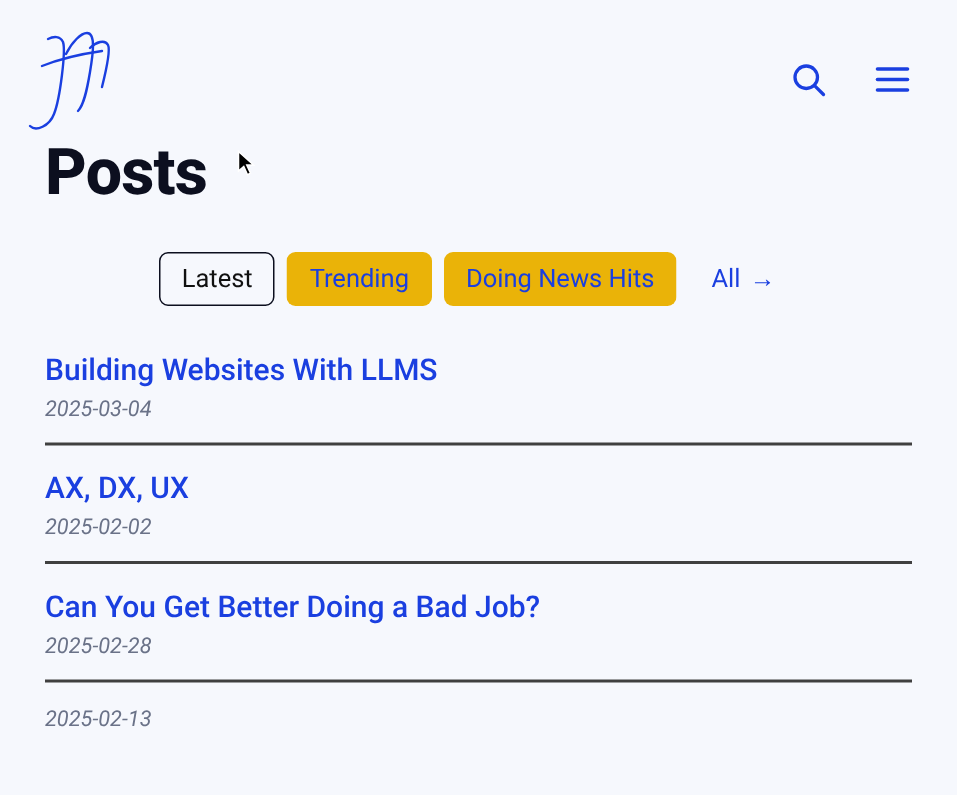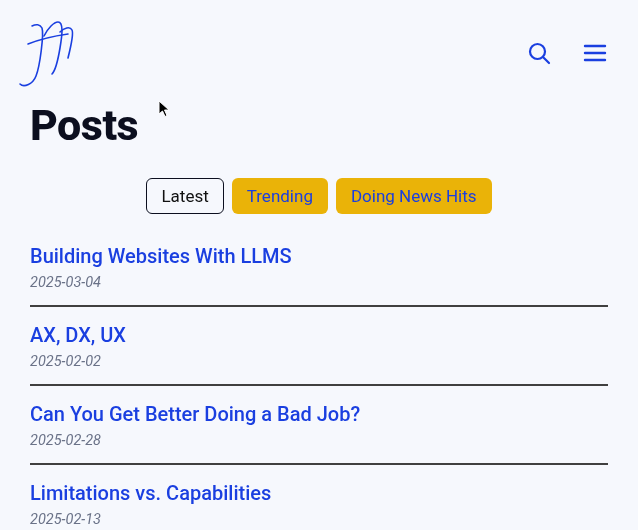--- a/index.html
+++ b/index.html
@@ -39,21 +39,20 @@
     cursor: pointer;
   }
   .main {
     padding: 0 30px;
   }
   .page-title {
     font-size: 43px;
     font-weight: 800;
     letter-spacing: -0.5px;
     color: #0c0f1f;
-    margin-top: 10px;
     margin-bottom: 28px;
   }
   .tabs {
     display: flex;
     gap: 8px;
     margin-bottom: 30px;
     justify-content: center;
   }
   .tab {
     padding: 7px 14px;
@@ -133,37 +132,37 @@
   </div>
 </div>
 
 <div class="main">
   <h1 class="page-title">Posts</h1>
 
   <div class="tabs">
       <div class="tab active"><span>Latest</span></div>
       <div class="tab"><span>Trending</span></div>
       <div class="tab"><span>Doing News Hits</span></div>
+      <div class="tab plain"><span>All</span> <span class="arrow">→</span></div>
     </div>
 
   <div class="post-list">
       <div class="post-item">
         <div class="post-title">Building Websites With LLMS</div>
         <div class="post-date">2025-03-04</div>
       </div>
       <div class="post-item">
         <div class="post-title">AX, DX, UX</div>
         <div class="post-date">2025-02-02</div>
       </div>
       <div class="post-item">
         <div class="post-title">Can You Get Better Doing a Bad Job?</div>
         <div class="post-date">2025-02-28</div>
       </div>
       <div class="post-item">
-        <div class="post-title">Limitations vs. Capabilities</div>
         <div class="post-date">2025-02-13</div>
       </div>
     </div>
 </div>
 
 <svg class="cursor" viewBox="0 0 14 18">
   <path d="M1 1 L1 14 L4.5 11 L7 16.5 L9 15.5 L6.5 10 L11 10 Z" fill="#000" stroke="#fff" stroke-width="1"></path>
 </svg>
 
 </body></html>

